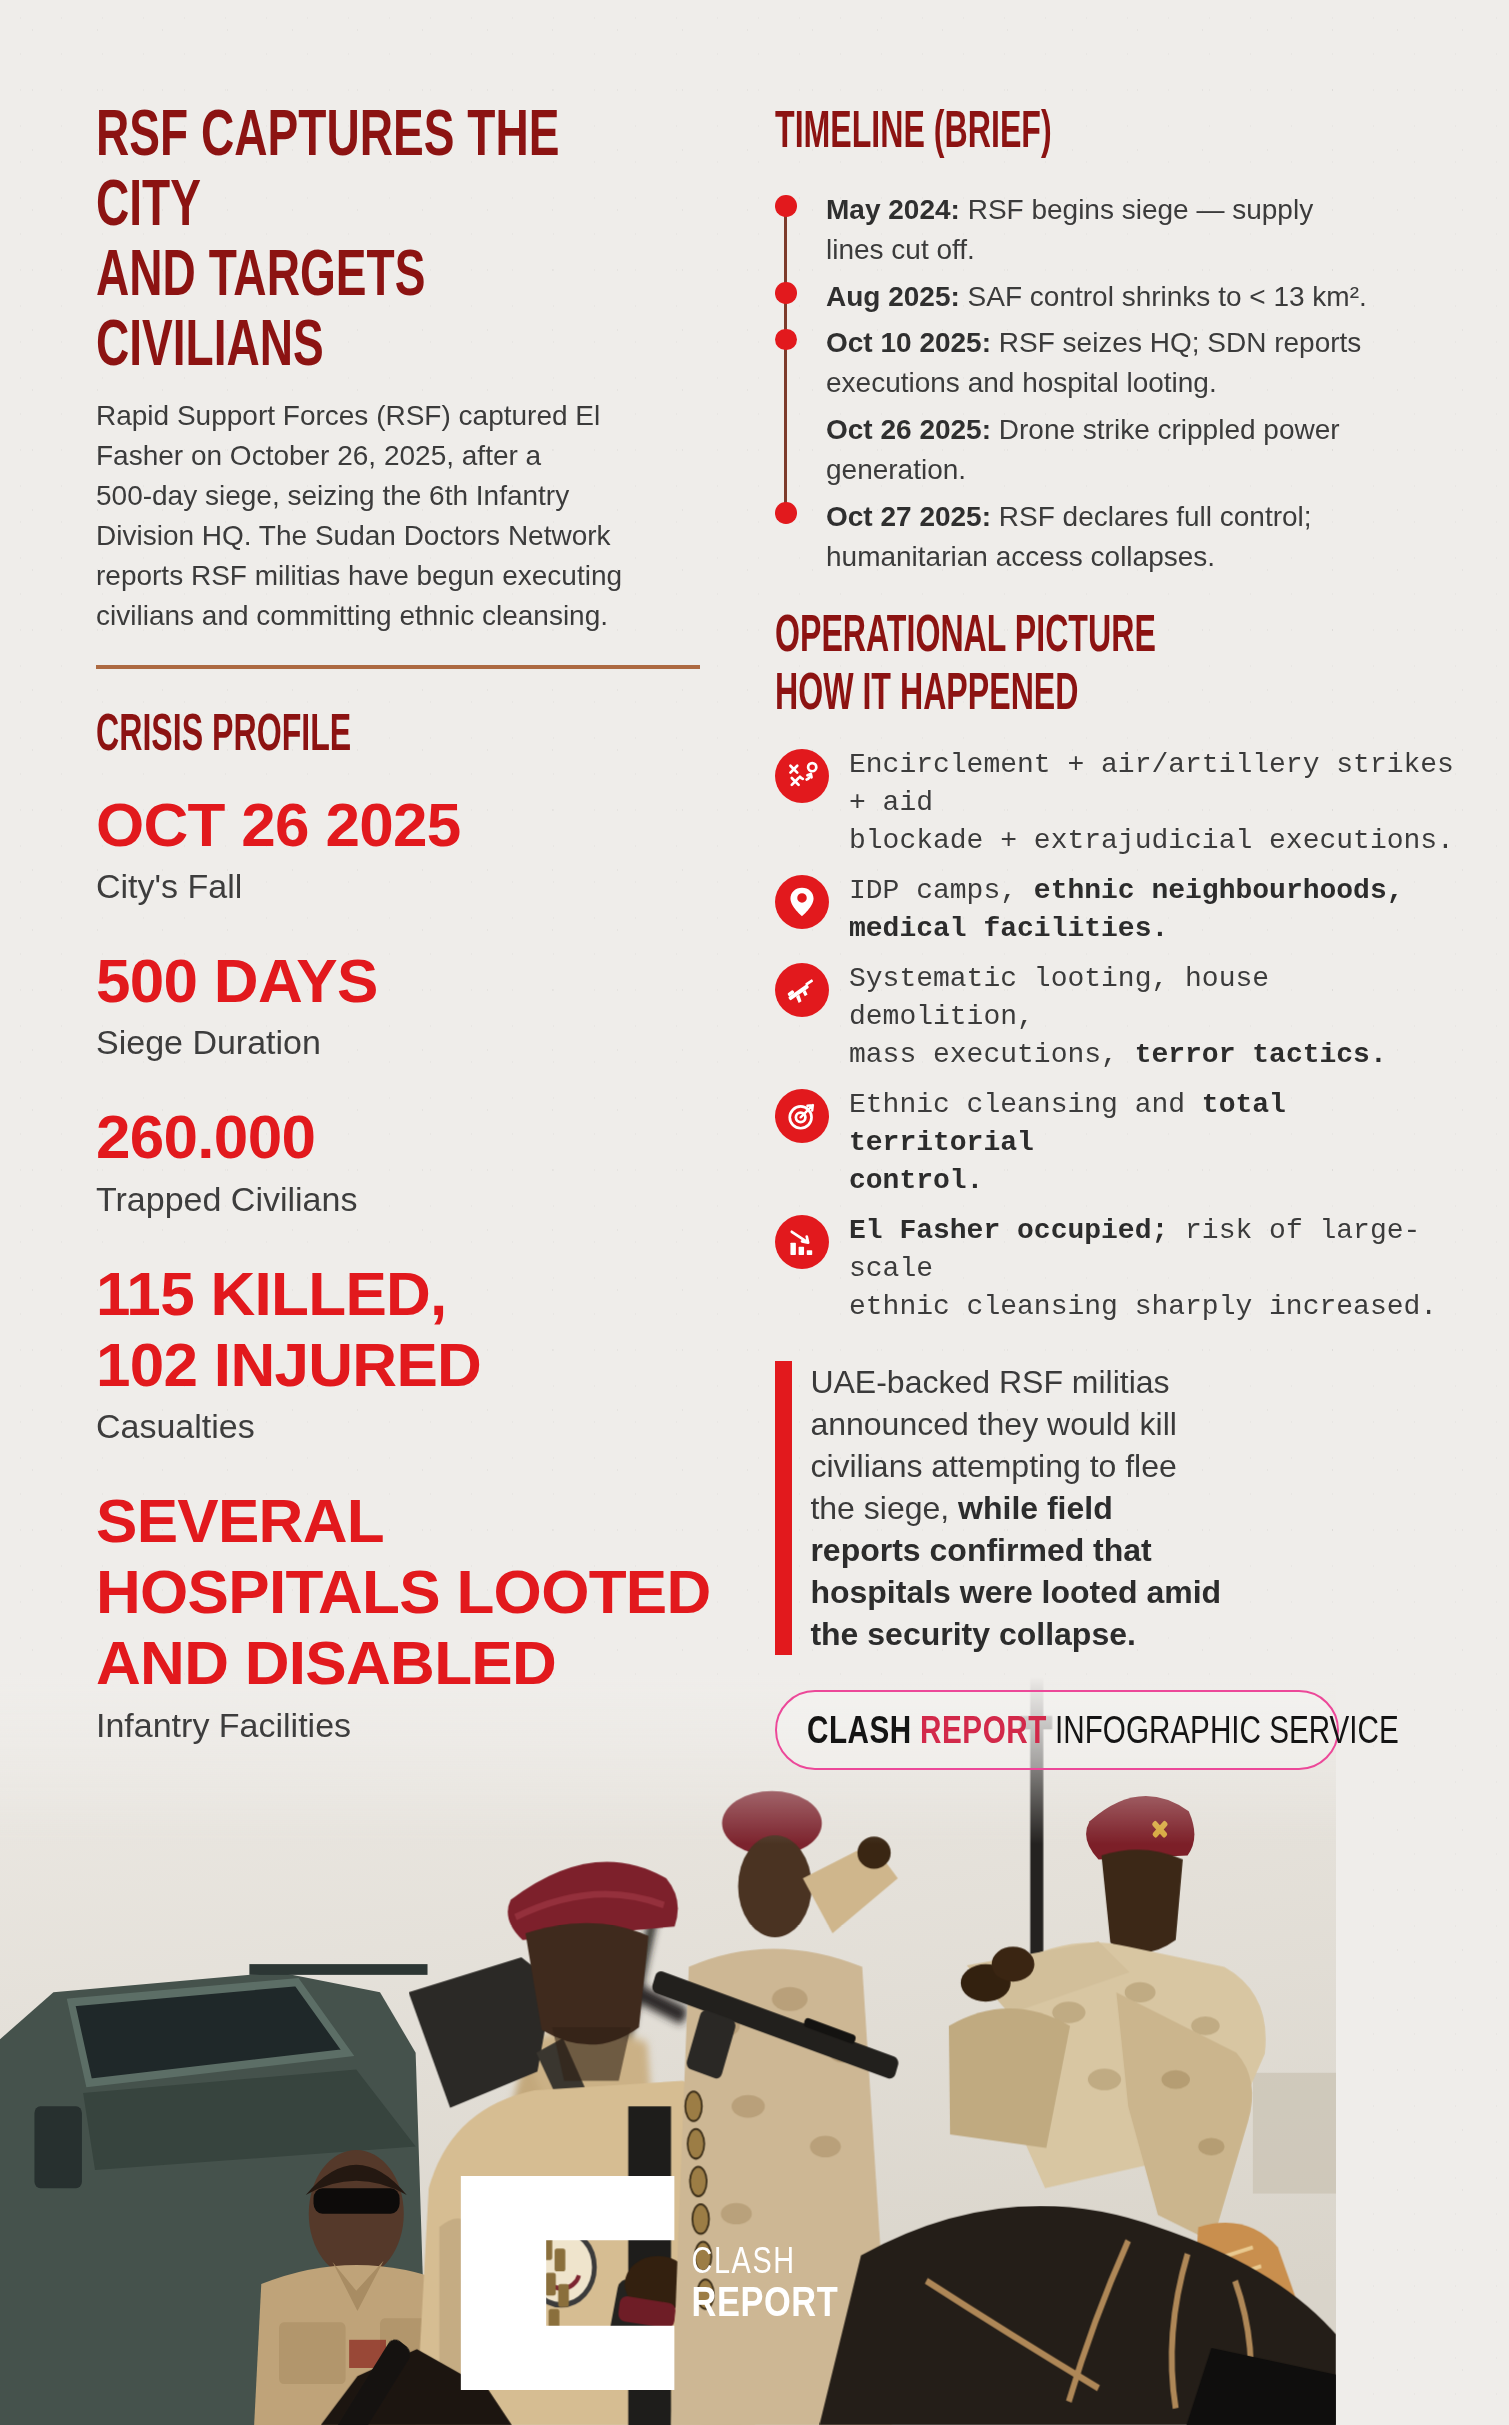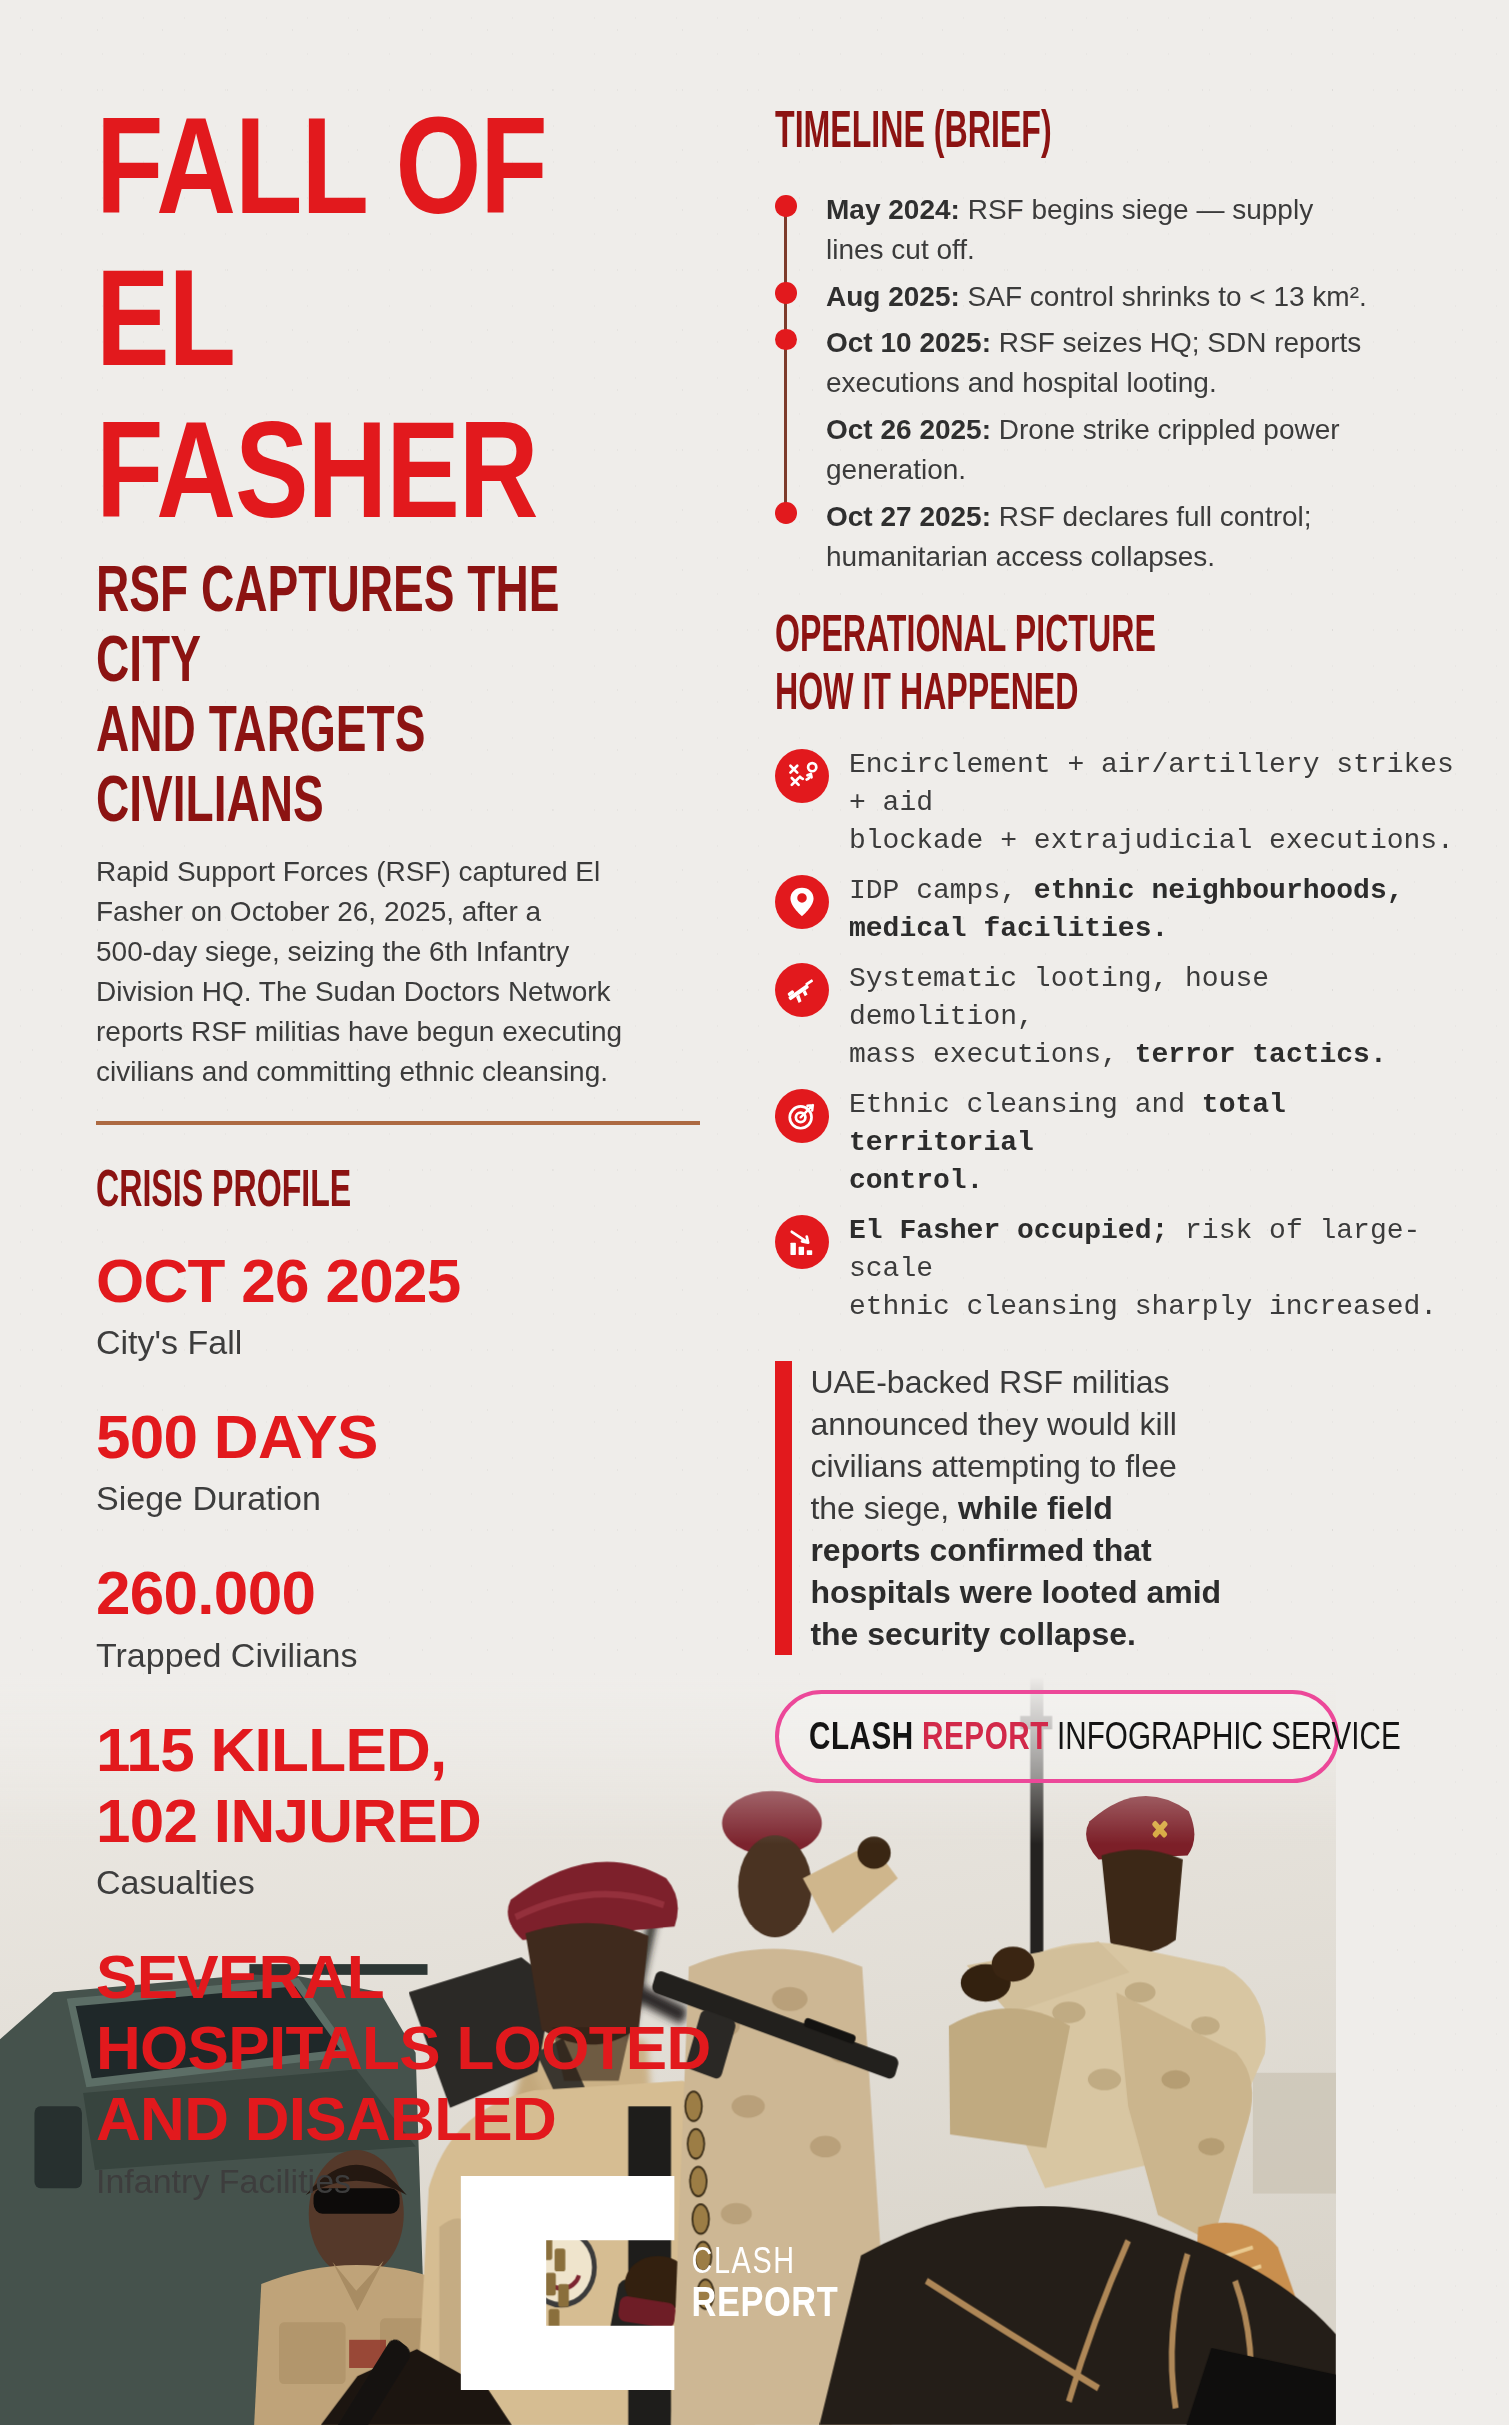--- a/index.html
+++ b/index.html
@@ -48,41 +48,39 @@
   .op-icon{width:54px;height:54px;border-radius:50%;background:#e2191d;display:flex;align-items:center;justify-content:center;margin-top:2.7px;}
   .op-icon svg{width:34px;height:34px;}
   .op-text{font-size:28px;line-height:38px;white-space:pre-line;color:#3b3b3b;font-family:Liberation Mono, monospace;}
   .op-text b{color:#2c2c2c;}
 
   .quote{margin-top:35px;display:flex;}
   .quote-bar{width:17.4px;background:#e2191d;flex:0 0 17.4px;}
   .quote-text{font-size:32px;line-height:42px;padding-left:18px;white-space:pre-line;color:#3a3a3a;}
   .quote-text b{color:#2c2c2c;}
 
-  .badge{margin-top:35px;width:564px;height:93px;border:4px solid #ec4899;border-radius:47px;
+  .badge{margin-top:35px;width:564px;height:80px;border:2px solid #ec4899;border-radius:47px;
          display:flex;align-items:center;padding-left:29.5px;box-sizing:border-box;background:rgba(255,255,255,0.25);}
   .badge-line{font-size:38px;white-space:nowrap;}
   .badge .b-clash{font-weight:bold;color:#141414;letter-spacing:0.7px;}
   .badge .b-report{font-weight:800;color:#d2294a;letter-spacing:0.7px;}
   .badge .b-rest{color:#141414;}
 
   
   .photo{position:absolute;left:0;top:1677px;width:1336px;height:748px;z-index:1;}
   .photo svg{display:block;width:100%;height:100%;}
   .photo-logo{position:absolute;left:50%;transform:translateX(-50%);bottom:35px;display:flex;align-items:center;z-index:2;}
   .photo-logo .cmark{margin-right:17.4px;}
   .pl-clash{color:#fff;font-size:36px;font-weight:400;letter-spacing:2px;line-height:38px;}
   .pl-report{color:#fff;font-size:43px;font-weight:800;letter-spacing:0.7px;line-height:43px;}
 </style>
 </head>
 <body>
 
 <div class="col-left">
-  <h1 class="main-title"><span class="cx cx80">FALL OF
-EL FASHER</span></h1>
   <div class="sub-title"><span class="cx cx72">RSF CAPTURES THE CITY
 AND TARGETS CIVILIANS</span></div>
   <p class="intro">Rapid Support Forces (RSF) captured El
 Fasher on October 26, 2025, after a
 500-day siege, seizing the 6th Infantry
 Division HQ. The Sudan Doctors Network
 reports RSF militias have begun executing
 civilians and committing ethnic cleansing.</p>
   <div class="divider"></div>
 

